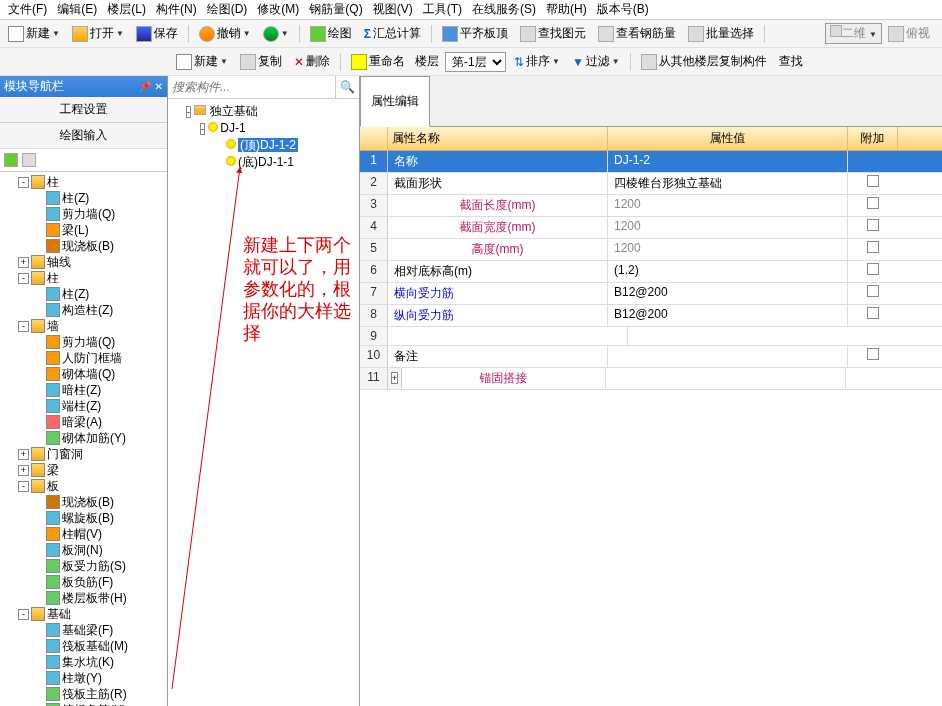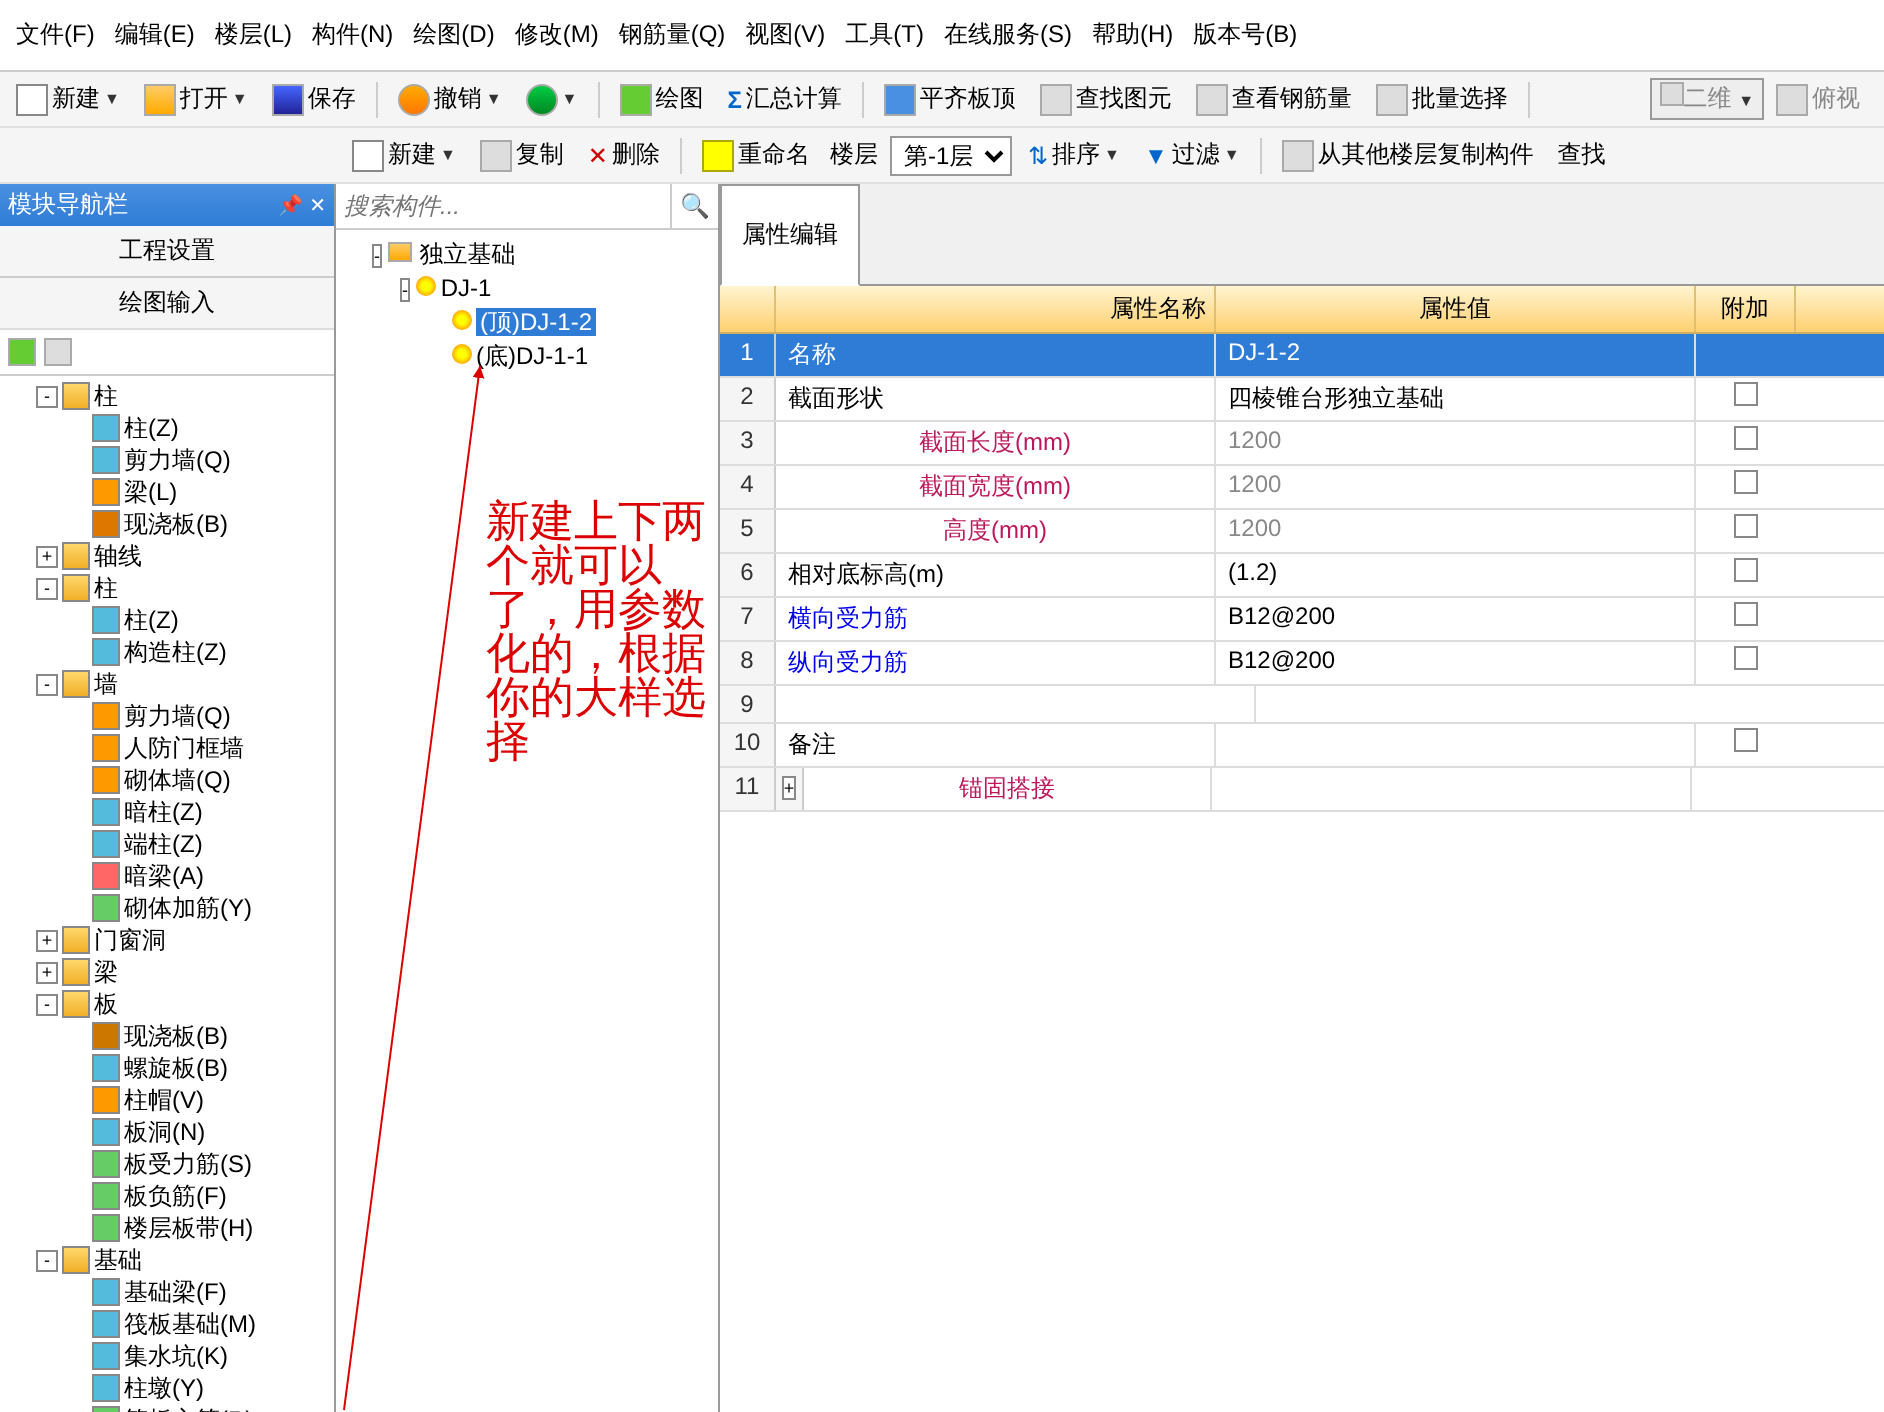--- a/index.html
+++ b/index.html
@@ -1,17 +1,17 @@
 <!DOCTYPE html>
 <html><head>
 <meta charset="utf-8">
 <style>
   * { box-sizing: border-box; }
   body { margin: 0; font-family: "Microsoft YaHei", "SimSun", Arial, sans-serif; font-size: 12px; color: #000; background: #fff; width: 942px; height: 706px; overflow: hidden; position: relative; }
-  .menubar { display: flex; gap: 2px; padding: 2px 4px; border-bottom: 1px solid #ccc; height: 36px; align-items: center; }
+  .menubar { display: flex; gap: 2px; padding: 2px 4px; border-bottom: 1px solid #ccc; height: 20px; align-items: center; }
   .menubar span { padding: 0 4px; cursor: default; }
   .toolbar { display: flex; gap: 4px; padding: 2px 4px; border-bottom: 1px solid #e0e0e0; height: 28px; align-items: center; background: #f5f5f5; }
   .tbtn { display: inline-flex; align-items: center; gap: 2px; padding: 2px 4px; cursor: pointer; }
   .sep { width: 1px; height: 18px; background: #ccc; margin: 0 2px; }
   .icon { width: 16px; height: 16px; display: inline-block; background: #ddd; border: 1px solid #aaa; }
   .icon-open { background: linear-gradient(#fc6,#fa0); }
   .icon-save { background: linear-gradient(#46f,#229); }
   .icon-undo { background: linear-gradient(#fa0,#f70); border-radius: 50%; }
   .icon-redo { background: linear-gradient(#0c4,#082); border-radius: 50%; }
   .icon-page { background: #fff; border: 1px solid #888; }
@@ -35,21 +35,21 @@
   .ticon { width:14px; height:14px; display:inline-block;}
   .midpane { width: 192px; border-right: 1px solid #999; display: flex; flex-direction: column; position: relative; }
   .searchbar { display: flex; border-bottom: 1px solid #ccc; }
   .searchbar input { flex:1; border: none; padding: 4px; font-size:12px; font-style: italic; color:#888; outline:none;}
   .searchbtn { width: 24px; display:flex; align-items:center; justify-content:center; border-left:1px solid #ccc; cursor:pointer;}
   .midtree { flex:1; padding: 4px; position: relative; }
   .midtree ul { list-style:none; margin:0; padding-left:14px;}
   .midtree li { line-height:17px; white-space:nowrap;}
   .selnode { background:#2e7cd6; color:#fff; padding:0 2px;}
   .gemicon { width:10px; height:10px; display:inline-block; background: radial-gradient(circle,#ff0 30%,#fa0 70%); border-radius:50%; margin-right:2px;}
-  .annotation { color:#d00; font-family:"KaiTi","STKaiti",serif; font-size:22px; position:absolute; left:75px; top:135px; width:110px; line-height:22px; pointer-events:none;}
+  .annotation { color:#d00; font-family:"KaiTi","STKaiti",serif; font-size:18px; position:absolute; left:75px; top:135px; width:110px; line-height:22px; pointer-events:none;}
   .arrow { position:absolute; pointer-events:none; }
   .rightpane { flex:1; display:flex; flex-direction: column; }
   .tabrow { display:flex; border-bottom:1px solid #999; background:#f0f0f0;}
   .tab-active { background:#fff; border:1px solid #999; border-bottom:1px solid #fff; padding:16px 10px; margin-bottom:-1px;}
   .gridhdr { display:flex; background: linear-gradient(#fff4d0,#ffd070); border-bottom:1px solid #ccb060;}
   .gridhdr div { padding:3px 4px; border-right:1px solid #e0c070;}
   .gridbody { flex:1; overflow:auto;}
   .gridrow { display:flex; border-bottom:1px solid #ddd; }
   .gridrow.sel { background:#2e7cd6; color:#fff;}
   .gridrow.sel .cell-name { color:#fff;}
@@ -484,21 +484,21 @@
       <div class="annotation">新建上下两个就可以了，用参数化的，根据你的大样选择</div>
     </div>
   </div>
 
   <div class="rightpane">
     <div class="tabrow">
       <div class="tab-active">属性编辑</div>
     </div>
     <div class="gridhdr">
       <div style="width:28px;"></div>
-      <div style="width:220px;text-align:right;">属性名称</div>
+      <div style="width:220px;text-align:left;">属性名称</div>
       <div style="width:240px;text-align:center;">属性值</div>
       <div style="width:50px;text-align:center;">附加</div>
     </div>
     <div class="gridbody" id="gridbody">
         <div class="gridrow sel">
           <div class="rownum">1</div>
           <div class="cell-name">名称</div>
           <div class="cell-val">DJ-1-2</div>
           <div class="cell-extra"></div>
         </div>

